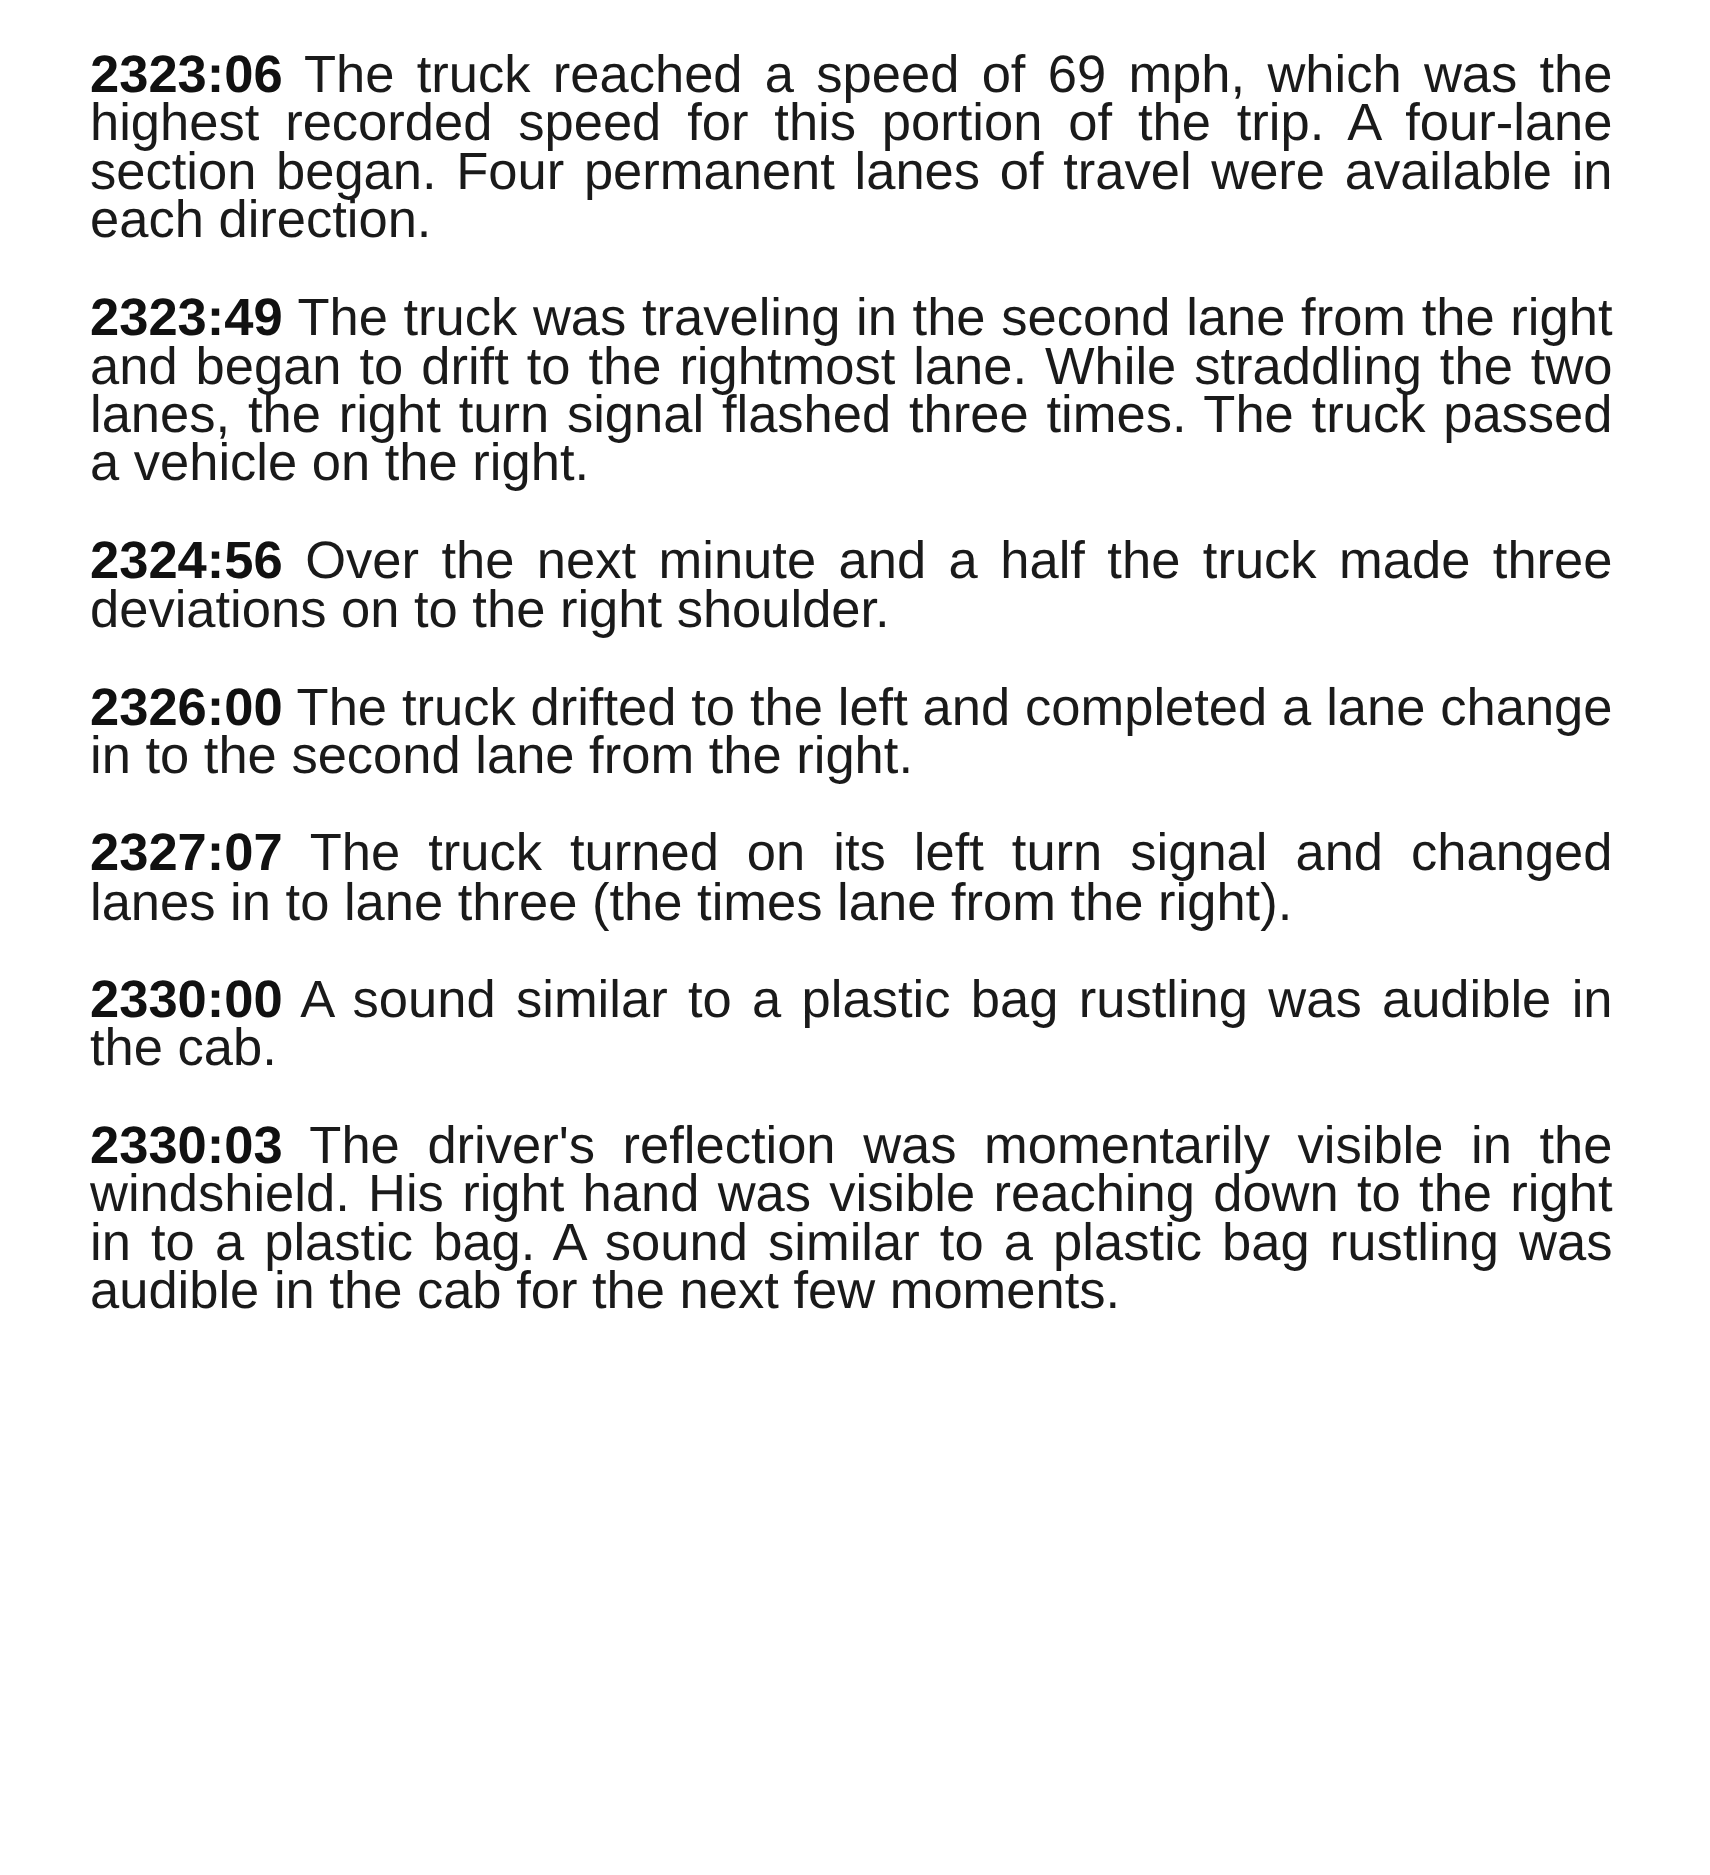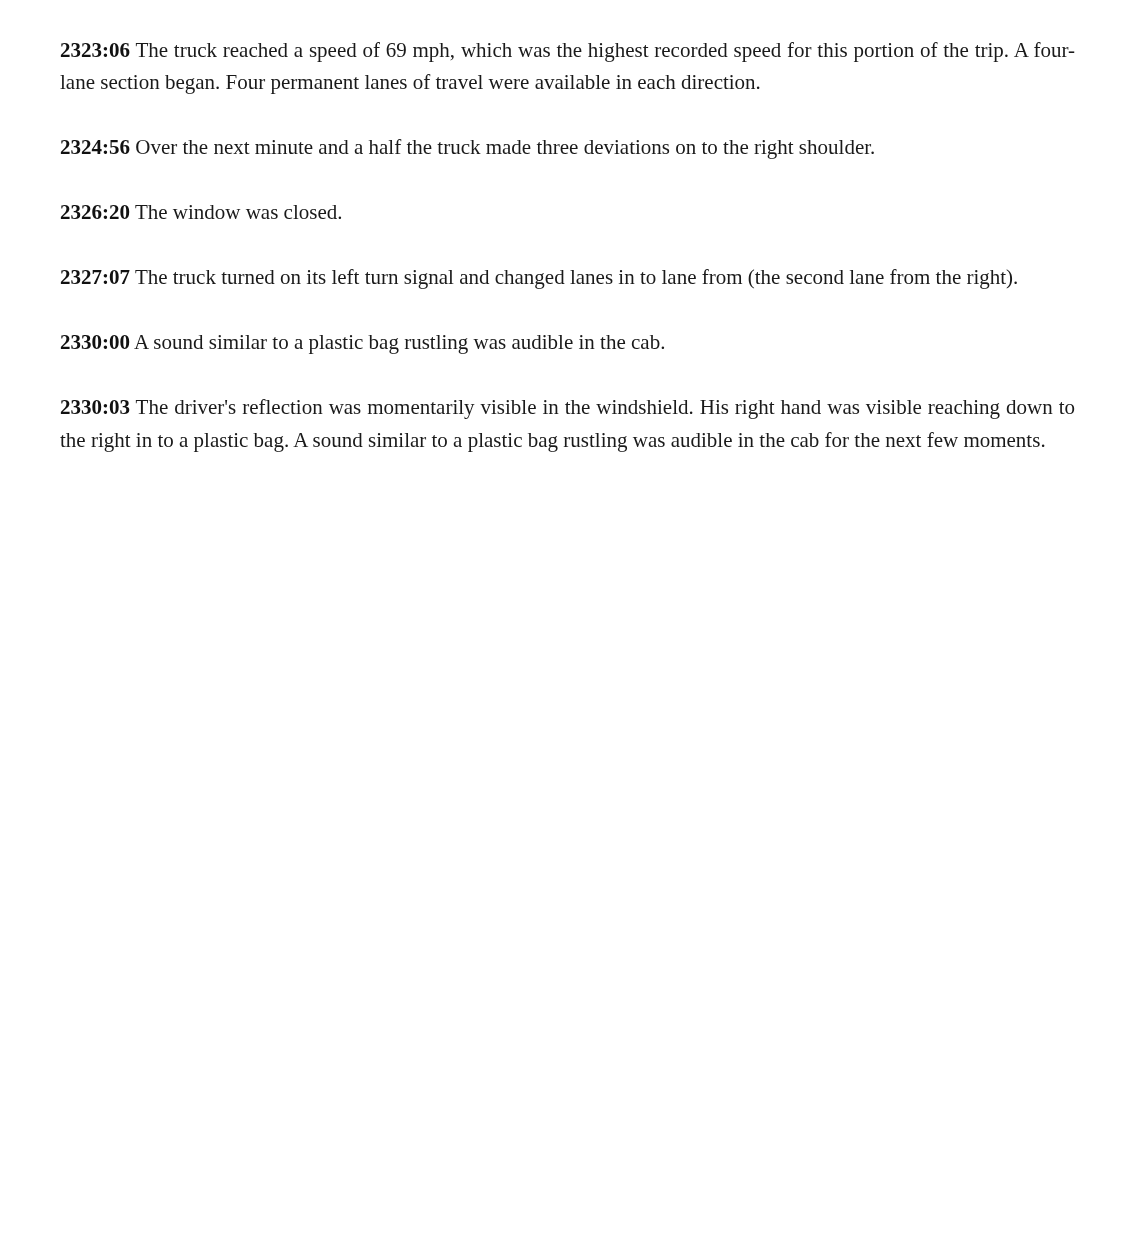--- a/index.html
+++ b/index.html
@@ -11,38 +11,39 @@
       width: 1140px;
       height: 1250px;
       overflow: hidden;
       position: relative;
     }
     .page {
       position: absolute;
       left: 60px;
       top: 34px;
       width: 1015px;
-      font-family: Liberation Serif, serif;
-      font-size: 21px;
+      font-family: Liberation Sans, sans-serif;
+      font-size: 35px;
       line-height: 32.4px;
       color: #1a1a1a;
     }
     .entry {
       margin: 0 0 32.6px 0;
       text-align: justify;
       text-align-last: left;
     }
     .ts {
       font-weight: bold;
       color: #111111;
     }
   </style>
 </head>
 <body>
 
 <div class="page">
   <p class="entry"><span class="ts">2323:06</span> <span>The truck reached a speed of 69 mph, which was the highest recorded speed for this portion of the trip. A four-lane section began. Four permanent lanes of travel were available in each direction.</span></p>
+  <p class="entry"><span class="ts">2323:49</span> <span>The truck was traveling in the second lane from the right and began to drift to the rightmost lane. While straddling the two lanes, the right turn signal flashed three times. The truck passed a vehicle on the right.</span></p>
   <p class="entry"><span class="ts">2324:56</span> <span>Over the next minute and a half the truck made three deviations on to the right shoulder.</span></p>
-  <p class="entry"><span class="ts">2326:20</span> <span>The window was closed.</span></p>
-  <p class="entry"><span class="ts">2327:07</span> <span>The truck turned on its left turn signal and changed lanes in to lane from (the second lane from the right).</span></p>
+  <p class="entry"><span class="ts">2326:00</span> <span>The truck drifted to the left and completed a lane change in to the second lane from the right.</span></p>
+  <p class="entry"><span class="ts">2327:07</span> <span>The truck turned on its left turn signal and changed lanes in to lane three (the times lane from the right).</span></p>
   <p class="entry"><span class="ts">2330:00</span> <span>A sound similar to a plastic bag rustling was audible in the cab.</span></p>
   <p class="entry"><span class="ts">2330:03</span> <span>The driver's reflection was momentarily visible in the windshield. His right hand was visible reaching down to the right in to a plastic bag. A sound similar to a plastic bag rustling was audible in the cab for the next few moments.</span></p>
 </div>
 
 </body></html>

